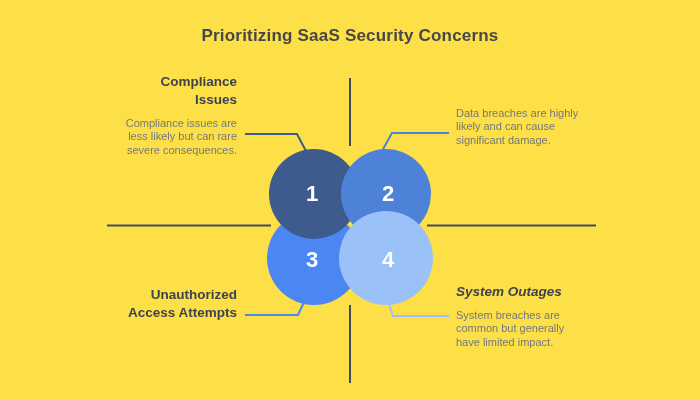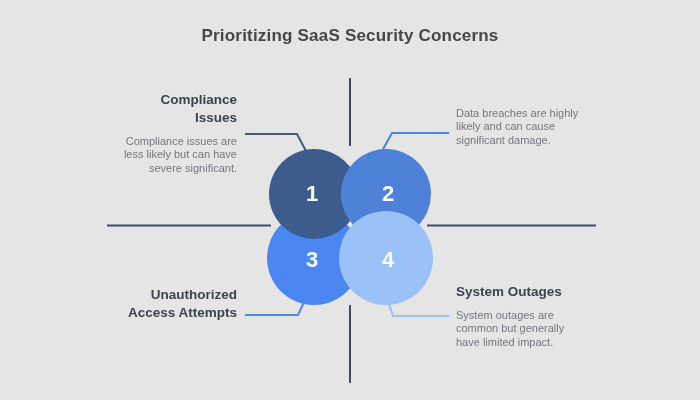--- a/index.html
+++ b/index.html
@@ -1,43 +1,43 @@
 <!DOCTYPE html>
 <html><head>
 <meta charset="utf-8">
 <style>
   html,body { margin:0; padding:0; background:#ffffff; }
   body { width:700px; height:400px; overflow:hidden; font-family:"Liberation Sans", sans-serif; }
-  .canvas { position:relative; width:700px; height:400px; background:#e5e5e5; }
+  .canvas { position:relative; width:700px; height:400px; background:#fde047; }
 
   .title {
     position:absolute; top:26px; left:0; width:700px;
     text-align:center; font-size:17px; font-weight:bold;
     color:#474747; letter-spacing:.2px;
   }
 
   svg.diagram { position:absolute; top:0; left:0; }
 
   .label-block { position:absolute; }
   .heading { font-size:13.5px; font-weight:bold; color:#3D434F; line-height:18px; }
   .desc    { font-size:11px; color:#74777D; line-height:13.4px; margin-top:8px; }
 
-  .tl { left:105px; top:91px;  width:132px; text-align:right; }
+  .tl { left:105px; top:73px;  width:132px; text-align:right; }
   .tl .heading { width:100px; margin-left:auto; }
 
   .tr { left:456px; top:99px;  width:140px; text-align:left; }
   .tr .heading { white-space:nowrap; }
   .tr .desc { width:130px; }
 
   .bl { left:105px; top:286px; width:132px; text-align:right; }
   .bl .heading { width:118px; margin-left:auto; }
   .bl .desc { width:120px; margin-left:auto; }
 
   .br { left:456px; top:283px; width:140px; text-align:left; }
-  .br .heading { white-space:nowrap; }
+  .br .heading { white-space:nowrap;font-style:italic; }
   .br .desc { width:112px; }
 
   .num {
     font-family:"Liberation Sans", sans-serif;
     font-size:22px; font-weight:bold; fill:#ffffff;
     text-anchor:middle;
   }
 </style>
 </head>
 <body>
@@ -64,29 +64,29 @@
     <circle cx="386" cy="258" r="47" fill="#9AC1F8"></circle>
 
     <text class="num" x="312" y="201">1</text>
     <text class="num" x="388" y="201">2</text>
     <text class="num" x="312" y="267">3</text>
     <text class="num" x="388" y="267">4</text>
   </svg>
 
   <div class="label-block tl">
     <div class="heading">Compliance Issues</div>
-    <div class="desc">Compliance issues are less likely but can have severe significant.</div>
+    <div class="desc">Compliance issues are less likely but can rare severe consequences.</div>
   </div>
 
   <div class="label-block tr">
     <div class="desc">Data breaches are highly likely and can cause significant damage.</div>
   </div>
 
   <div class="label-block bl">
     <div class="heading">Unauthorized Access Attempts</div>
   </div>
 
   <div class="label-block br">
     <div class="heading">System Outages</div>
-    <div class="desc">System outages are common but generally have limited impact.</div>
+    <div class="desc">System breaches are common but generally have limited impact.</div>
   </div>
 
 </div>
 
 </body></html>

